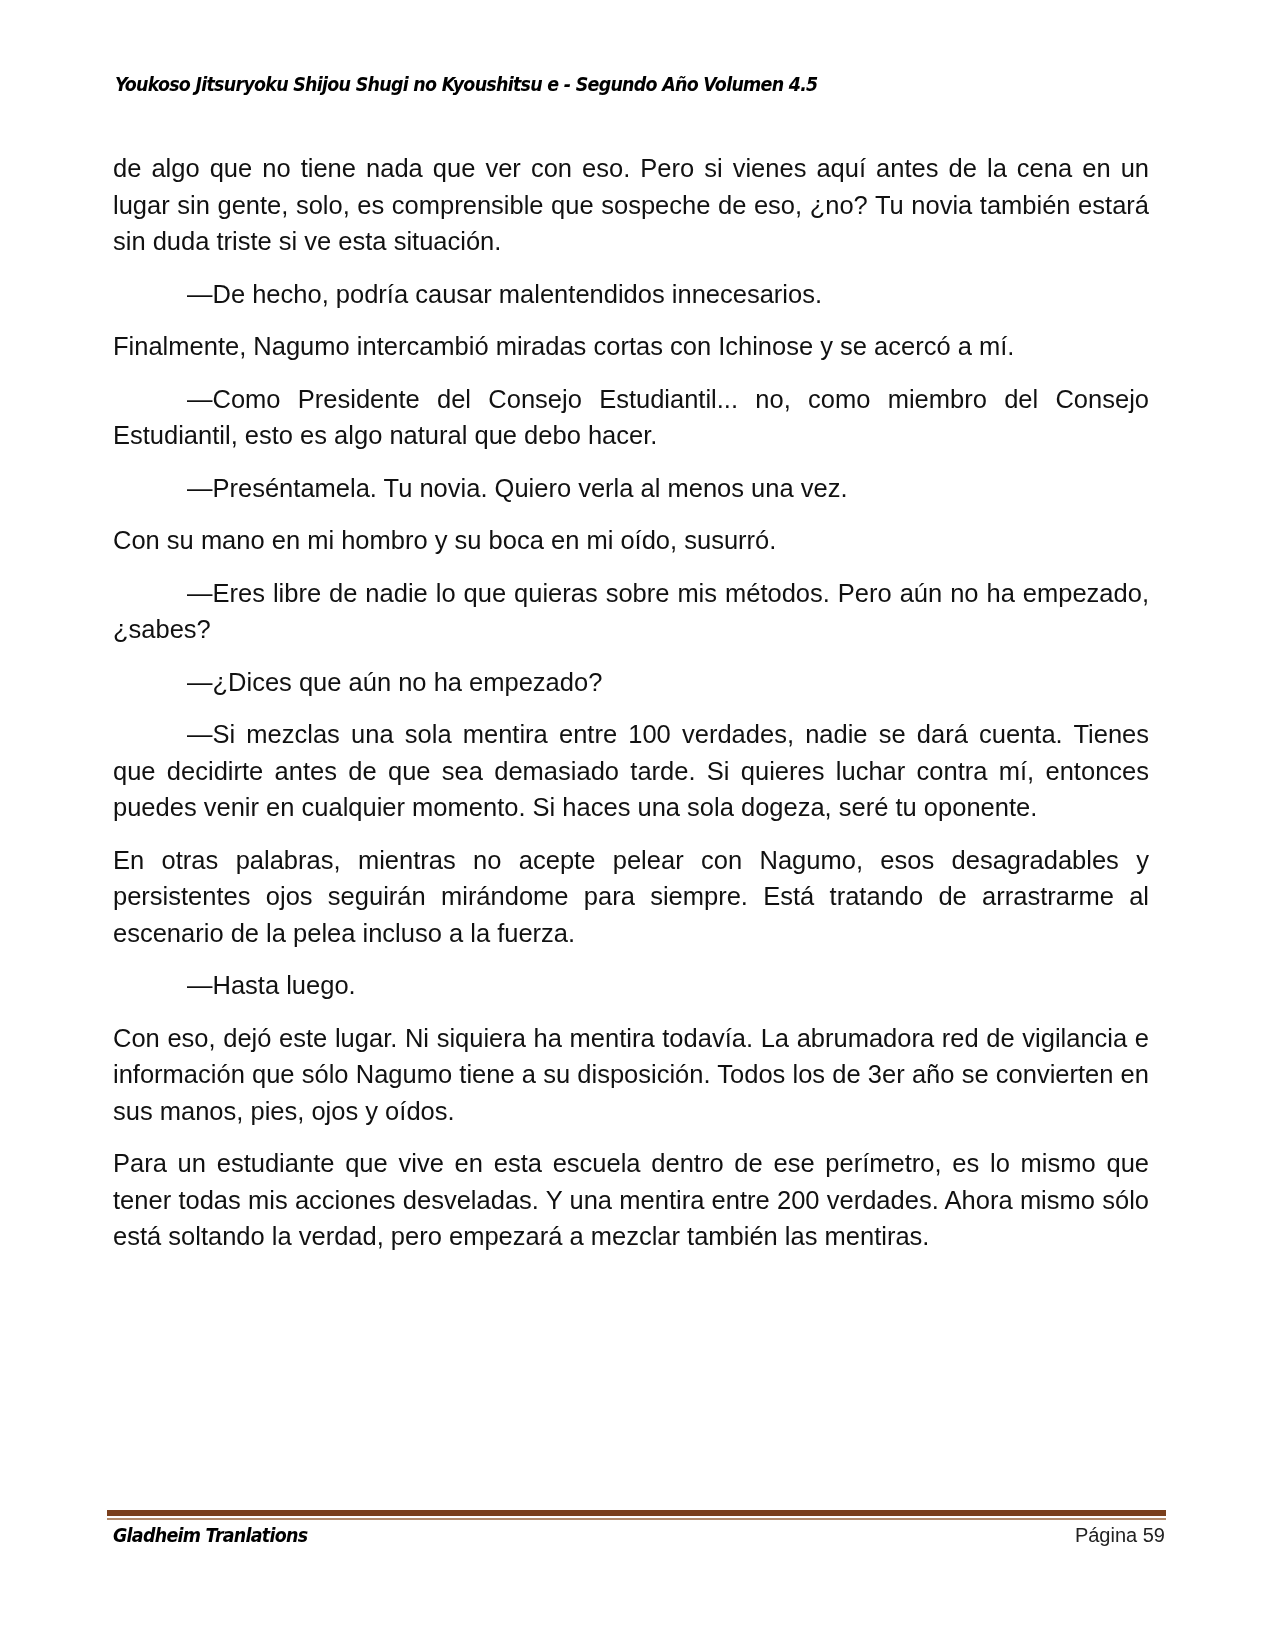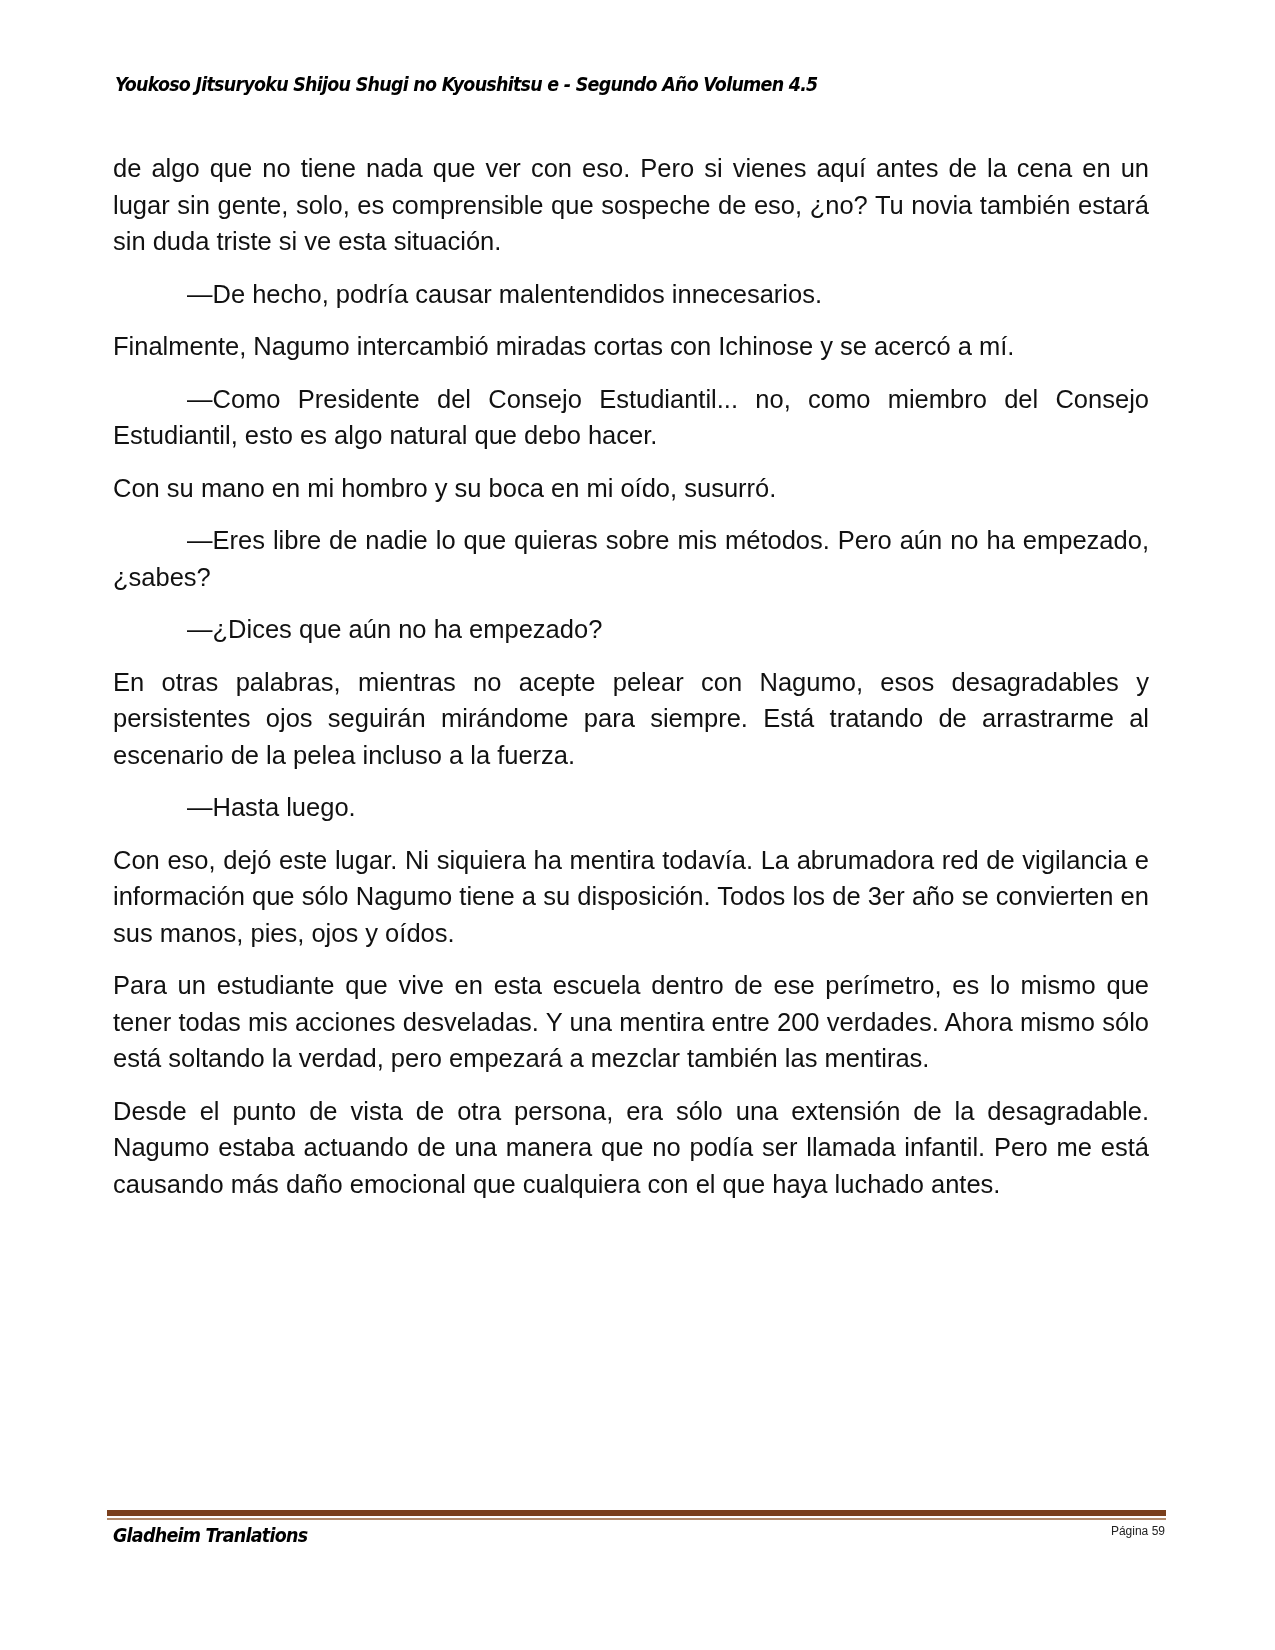--- a/index.html
+++ b/index.html
@@ -73,43 +73,44 @@
       transform: scaleX(0.92);
       transform-origin: left top;
       color: #000;
       white-space: nowrap;
     }
     .footer-right {
       position: absolute;
       right: 110px;
       top: 1524px;
       font-family: "Liberation Sans", sans-serif;
-      font-size: 12px;
+      font-size: 20px;
       color: #222;
       white-space: nowrap;
     }
   </style>
 </head>
 <body>
 
 <div class="page-header">Youkoso Jitsuryoku Shijou Shugi no Kyoushitsu e - Segundo Año Volumen 4.5</div>
 
 <div class="content">
   <p class="para">de algo que no tiene nada que ver con eso. Pero si vienes aquí antes de la cena en un lugar sin gente, solo, es comprensible que sospeche de eso, ¿no? Tu novia también estará sin duda triste si ve esta situación.</p>
   <p class="para dialog">—De hecho, podría causar malentendidos innecesarios.</p>
   <p class="para">Finalmente, Nagumo intercambió miradas cortas con Ichinose y se acercó a mí.</p>
   <p class="para dialog">—Como Presidente del Consejo Estudiantil... no, como miembro del Consejo Estudiantil, esto es algo natural que debo hacer.</p>
+  <p class="para dialog">—Preséntamela. Tu novia. Quiero verla al menos una vez.</p>
   <p class="para">Con su mano en mi hombro y su boca en mi oído, susurró.</p>
   <p class="para dialog">—Eres libre de nadie lo que quieras sobre mis métodos. Pero aún no ha empezado, ¿sabes?</p>
   <p class="para dialog">—¿Dices que aún no ha empezado?</p>
+  <p class="para dialog">—Si mezclas una sola mentira entre 100 verdades, nadie se dará cuenta. Tienes que decidirte antes de que sea demasiado tarde. Si quieres luchar contra mí, entonces puedes venir en cualquier momento. Si haces una sola dogeza, seré tu oponente.</p>
   <p class="para">En otras palabras, mientras no acepte pelear con Nagumo, esos desagradables y persistentes ojos seguirán mirándome para siempre. Está tratando de arrastrarme al escenario de la pelea incluso a la fuerza.</p>
   <p class="para dialog">—Hasta luego.</p>
   <p class="para">Con eso, dejó este lugar. Ni siquiera ha mentira todavía. La abrumadora red de vigilancia e información que sólo Nagumo tiene a su disposición. Todos los de 3er año se convierten en sus manos, pies, ojos y oídos.</p>
   <p class="para">Para un estudiante que vive en esta escuela dentro de ese perímetro, es lo mismo que tener todas mis acciones desveladas. Y una mentira entre 200 verdades. Ahora mismo sólo está soltando la verdad, pero empezará a mezclar también las mentiras.</p>
-  <p class="para">Desde el punto de vista de otra persona, era sólo una extensión de la desagradable. Nagumo estaba actuando de una manera que no podía ser llamada infantil. Pero me está causando más daño emocional que cualquiera con el que haya luchado antes.</p>
 </div>
 
 <div class="footer-rule-thick"></div>
 <div class="footer-rule-thin"></div>
 
 <div class="footer-left">Gladheim Tranlations</div>
 <div class="footer-right">
   <span>Página</span>
   <span>59</span>
 </div>

